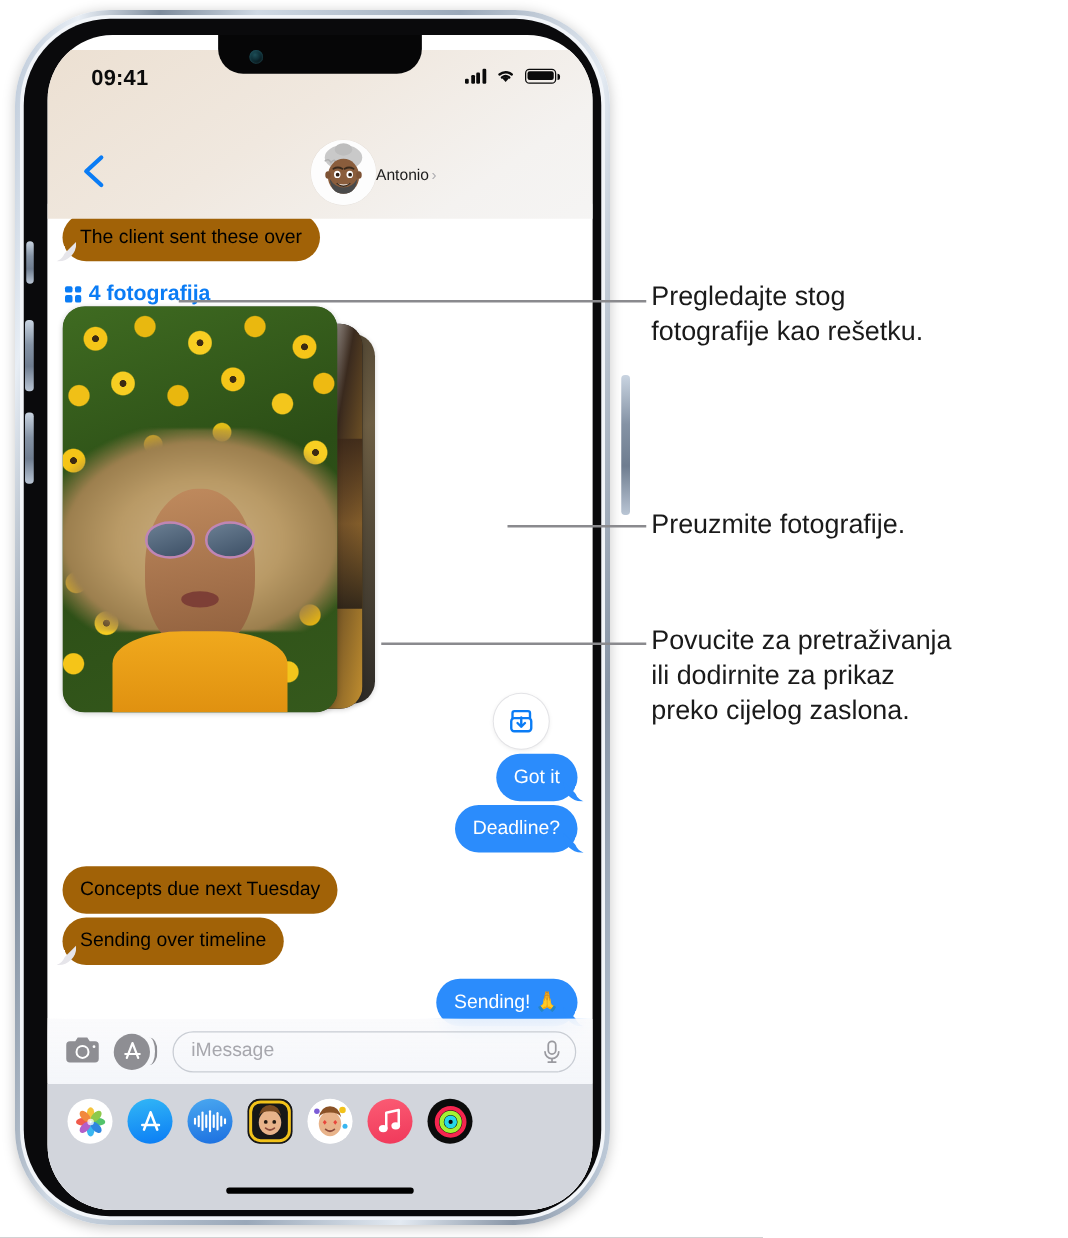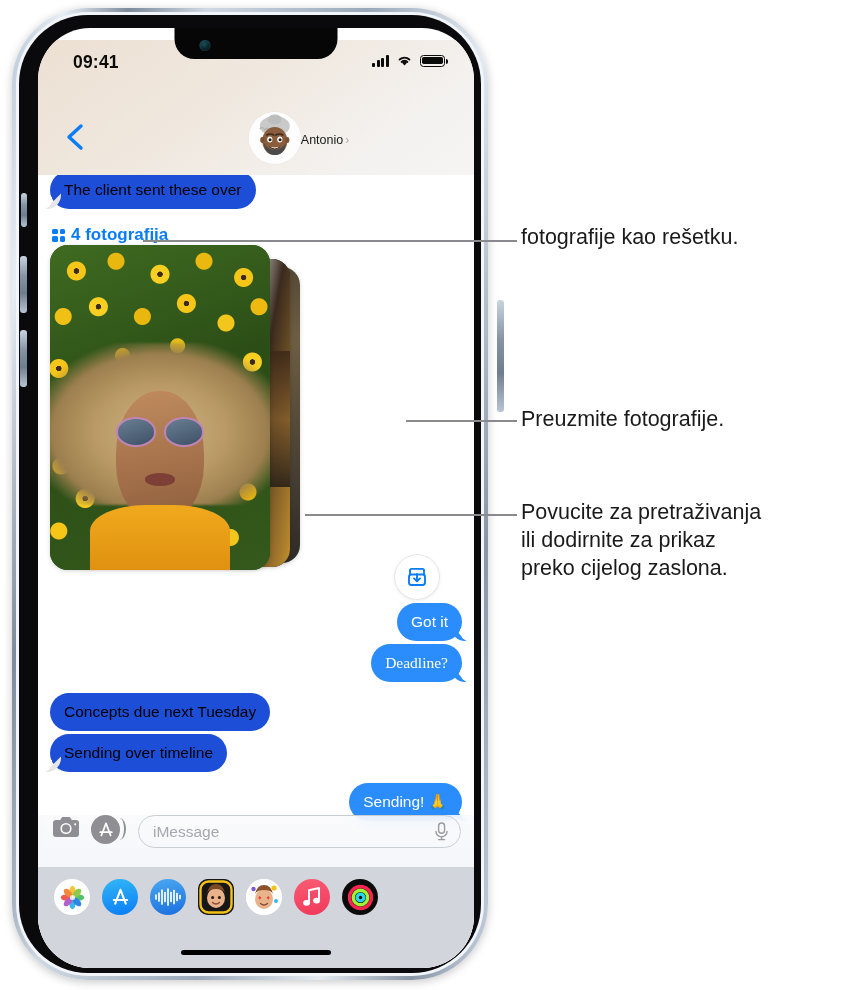--- a/index.html
+++ b/index.html
@@ -112,21 +112,21 @@
 
   
   .convo {
     position: absolute; left: 0; top: 135px; width: 436px; bottom: 0;
     background: #ffffff;
   }
   .bubble {
     position: absolute; font-size: 15.5px; line-height: 1.25;
     padding: 9px 14px 10px; border-radius: 19px; max-width: 290px;
   }
-  .bubble.them { background: #1d4ed8; color: #000; }
+  .bubble.them { background: #a16207; color: #000; }
   .bubble.me   { background: #2b8cfc; color: #fff; }
   .tail-l::before {
     content:""; position:absolute; left:-5px; bottom:0px; width:16px; height:16px;
     background: #e6e5ea; border-bottom-right-radius: 14px;
     clip-path: polygon(0% 100%, 100% 100%, 100% 0%);
   }
   .tail-l::after {
     content:""; position:absolute; left:-7px; bottom:0px; width:9px; height:12px;
     background:#fff; border-bottom-right-radius: 10px;
   }
@@ -233,21 +233,21 @@
     position: absolute; left: 357px; top: 392px; width: 44px; height: 44px;
     border-radius: 50%; background: #fff;
     box-shadow: 0 0 0 .8px #e3e3e6, 0 1px 4px rgba(0,0,0,.1);
     display:flex; align-items:center; justify-content:center; cursor:pointer; z-index: 15;
   }
 
   
   .input-bar {
     position: absolute; left: 0; bottom: 101px; width: 436px; height: 52px;
     background: linear-gradient(180deg, rgba(250,250,252,.86), rgba(244,246,250,.96));
-    display: flex; padding: 0 13px; gap: 9px;
+    display: flex; align-items: center; padding: 0 13px; gap: 9px;
     backdrop-filter: blur(8px);
   }
   .camera-btn { width: 31px; height: 26px; cursor:pointer; flex:none; }
   .appstore-btn { width: 29px; height: 29px; border-radius:50%; background:#8e8e93;
      display:flex;align-items:center;justify-content:center; cursor:pointer; flex:none; position:relative;}
   .appstore-btn::after { content:""; position:absolute; right:-6px; top:3px; width:11px;height:22px;
      border-right:2.4px solid #8e8e93; border-radius:0 50% 50% 0/0 50% 50% 0; }
   .imessage-field {
     flex:1; height: 33px; border: 1.2px solid #c9cdd4; border-radius: 17px;
     display:flex; align-items:center; padding: 0 11px 0 14px; margin-left: 9px;
@@ -403,21 +403,21 @@
 
         <div class="save-btn">
           <svg width="22" height="22" viewBox="0 0 22 22">
             <path d="M4 8.5 V4.5 a1.6 1.6 0 0 1 1.6 -1.6 H16.4 A1.6 1.6 0 0 1 18 4.5 V8.5" stroke="#0a7cf5" stroke-width="1.9" fill="none" stroke-linecap="round"></path>
             <rect x="3" y="8.5" width="16" height="10.5" rx="2.4" stroke="#0a7cf5" stroke-width="1.9" fill="none"></rect>
             <path d="M11 8 V15.3 M8 12.4 L11 15.4 L14 12.4" stroke="#0a7cf5" stroke-width="1.9" fill="none" stroke-linecap="round" stroke-linejoin="round"></path>
           </svg>
         </div>
 
         <div class="bubble me tail-r" style="right:12px; top:440px;">Got it</div>
-        <div class="bubble me tail-r" style="right:12px; top:481px;font-family:Liberation Serif, serif;">Deadline?</div>
+        <div class="bubble me tail-r" style="right:12px; top:481px;">Deadline?</div>
 
         <div class="bubble them" style="left:12px; top:530px;">Concepts due next Tuesday</div>
         <div class="bubble them tail-l" style="left:12px; top:571px;">Sending over timeline</div>
 
         <div class="bubble me tail-r" style="right:12px; top:620px;">Sending! 🙏</div>
       </div>
 
       <div class="input-bar">
         <svg class="camera-btn" viewBox="0 0 31 26">
           <path d="M2 8 a3 3 0 0 1 3 -3 h4.2 l2 -3 h7.6 l2 3 H25 a3 3 0 0 1 3 3 v11 a3 3 0 0 1 -3 3 H5 a3 3 0 0 1 -3 -3 Z" fill="#8e8e93"></path>
@@ -529,20 +529,21 @@
 
         </div>
         <div class="home-indicator"></div>
       </div>
 
     </div>
   </div>
 
   <div class="leader" style="left:143px; top:240px; width:374px;"></div>
   <div class="callout" style="left:521px; top:224px; width:330px;">
+    <div>Pregledajte stog</div>
     <div>fotografije kao rešetku.</div>
   </div>
 
   <div class="leader" style="left:406px; top:420px; width:111px;"></div>
   <div class="callout" style="left:521px; top:406px; width:330px;">
     <div>Preuzmite fotografije.</div>
   </div>
 
   <div class="leader" style="left:305px; top:514px; width:212px;"></div>
   <div class="callout" style="left:521px; top:499px; width:333px;">

